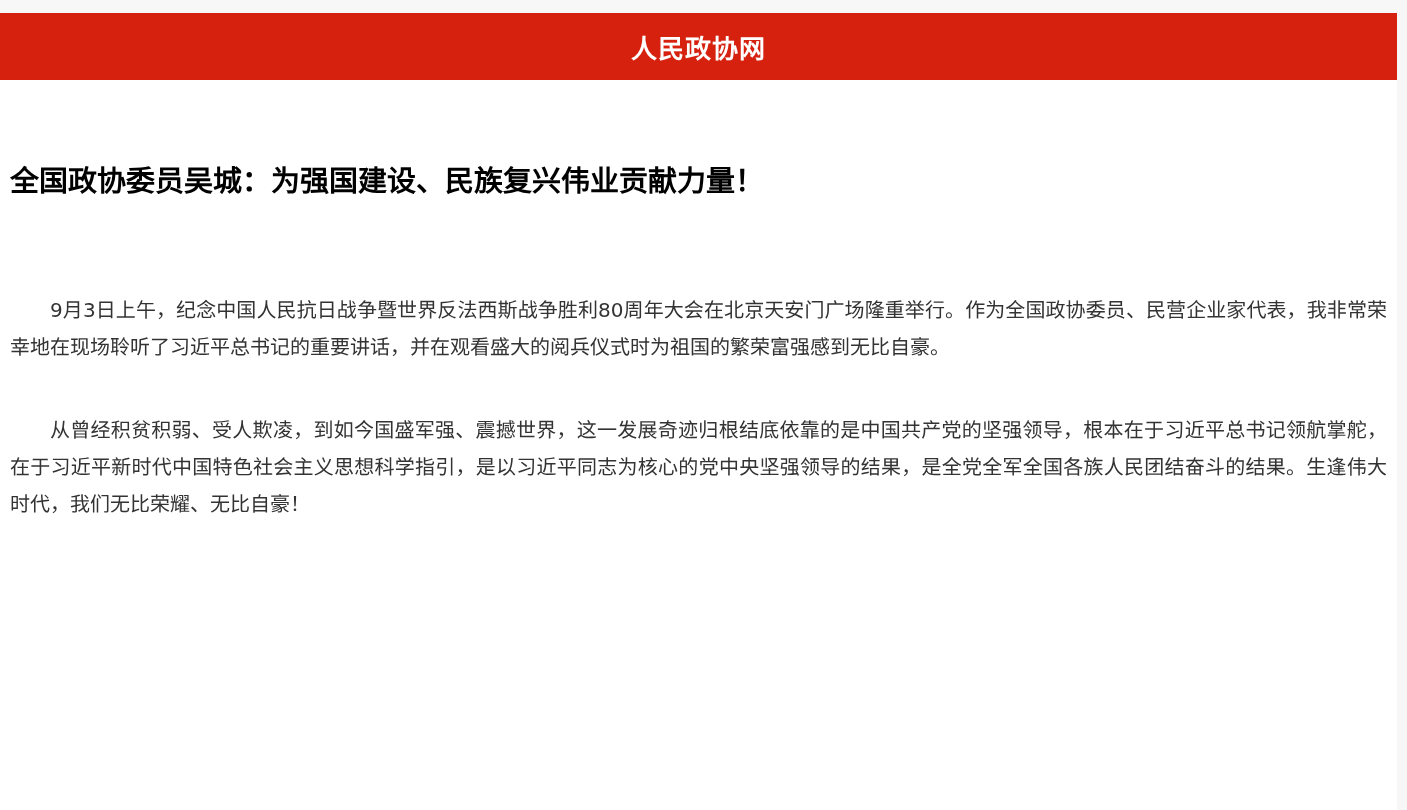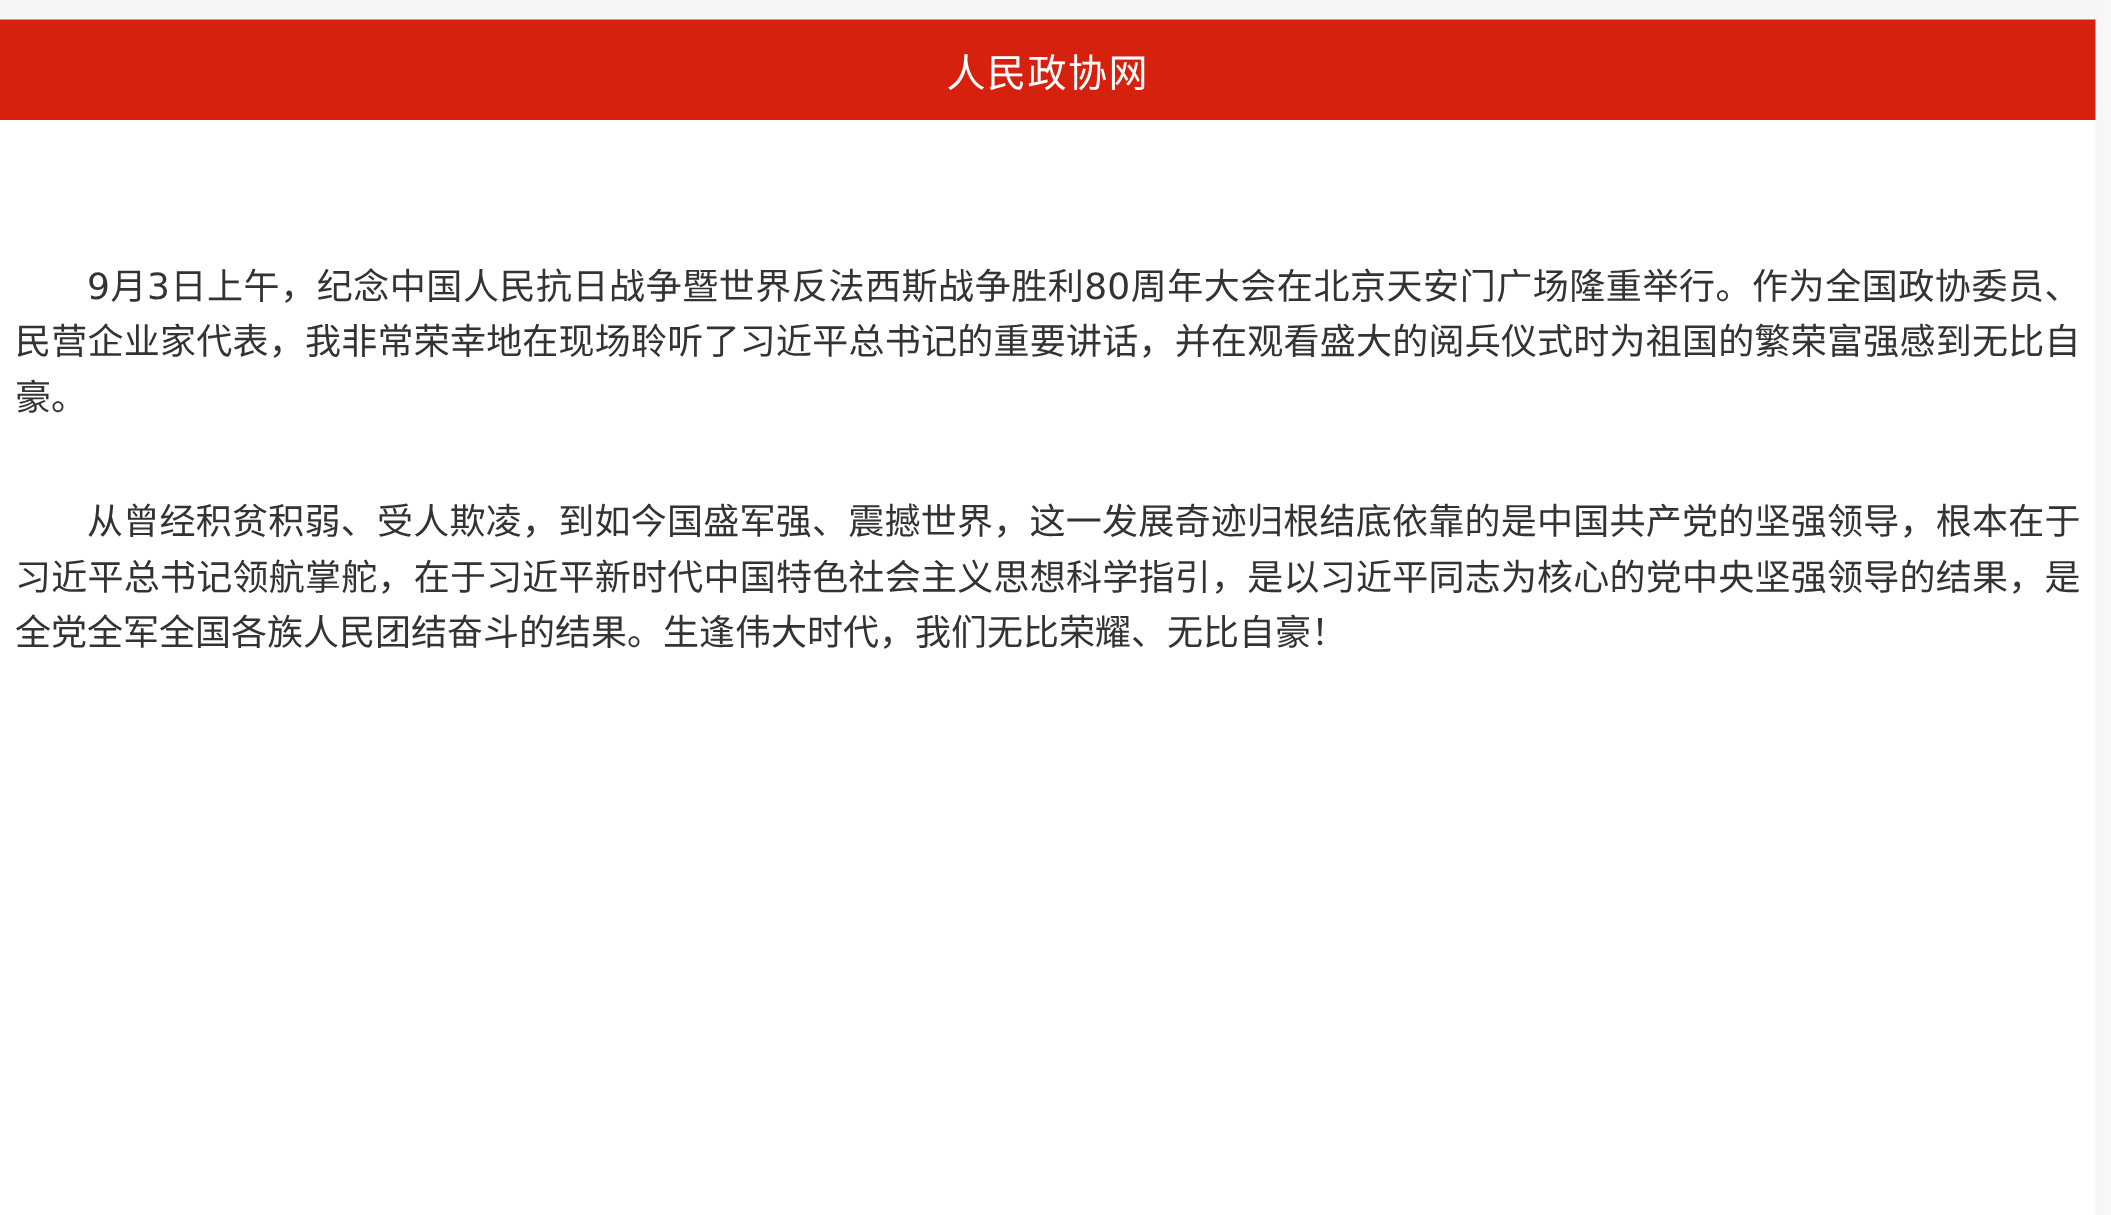--- a/index.html
+++ b/index.html
@@ -19,56 +19,57 @@
   .banner {
     height: 67px;
     background: #d6210f;
     display: flex;
     align-items: center;
     justify-content: center;
   }
   .site-name {
     color: #ffffff;
     font-size: 26px;
-    font-weight: normal;
+    font-weight: bold;
     letter-spacing: 1px;
     cursor: pointer;
   }
   .content {
     padding: 0 10px;
   }
   .article-title {
     margin-top: 84px;
     font-size: 29px;
     line-height: 1.2;
     font-weight: bold;
     color: #000000;
   }
   .para {
-    font-size: 24px;
+    font-size: 20px;
     line-height: 37px;
     color: #333333;
     text-align: justify;
     text-indent: 2em;
   }
   .para-1 { margin-top: 93px; }
   .para-2 { margin-top: 46px; }
   .para-3 { margin-top: 50px; }
 </style>
 </head>
 <body>
 
 <div class="page">
 
   <header class="banner">
     <span class="site-name">人民政协网</span>
   </header>
 
   <main class="content">
 
+    <h1 class="article-title">全国政协委员吴城：为强国建设、民族复兴伟业贡献力量！</h1>
 
     <p class="para para-1">9月3日上午，纪念中国人民抗日战争暨世界反法西斯战争胜利80周年大会在北京天安门广场隆重举行。作为全国政协委员、民营企业家代表，我非常荣幸地在现场聆听了习近平总书记的重要讲话，并在观看盛大的阅兵仪式时为祖国的繁荣富强感到无比自豪。</p>
 
     <p class="para para-2">从曾经积贫积弱、受人欺凌，到如今国盛军强、震撼世界，这一发展奇迹归根结底依靠的是中国共产党的坚强领导，根本在于习近平总书记领航掌舵，在于习近平新时代中国特色社会主义思想科学指引，是以习近平同志为核心的党中央坚强领导的结果，是全党全军全国各族人民团结奋斗的结果。生逢伟大时代，我们无比荣耀、无比自豪！</p>
 
 
   </main>
 
 </div>
 

